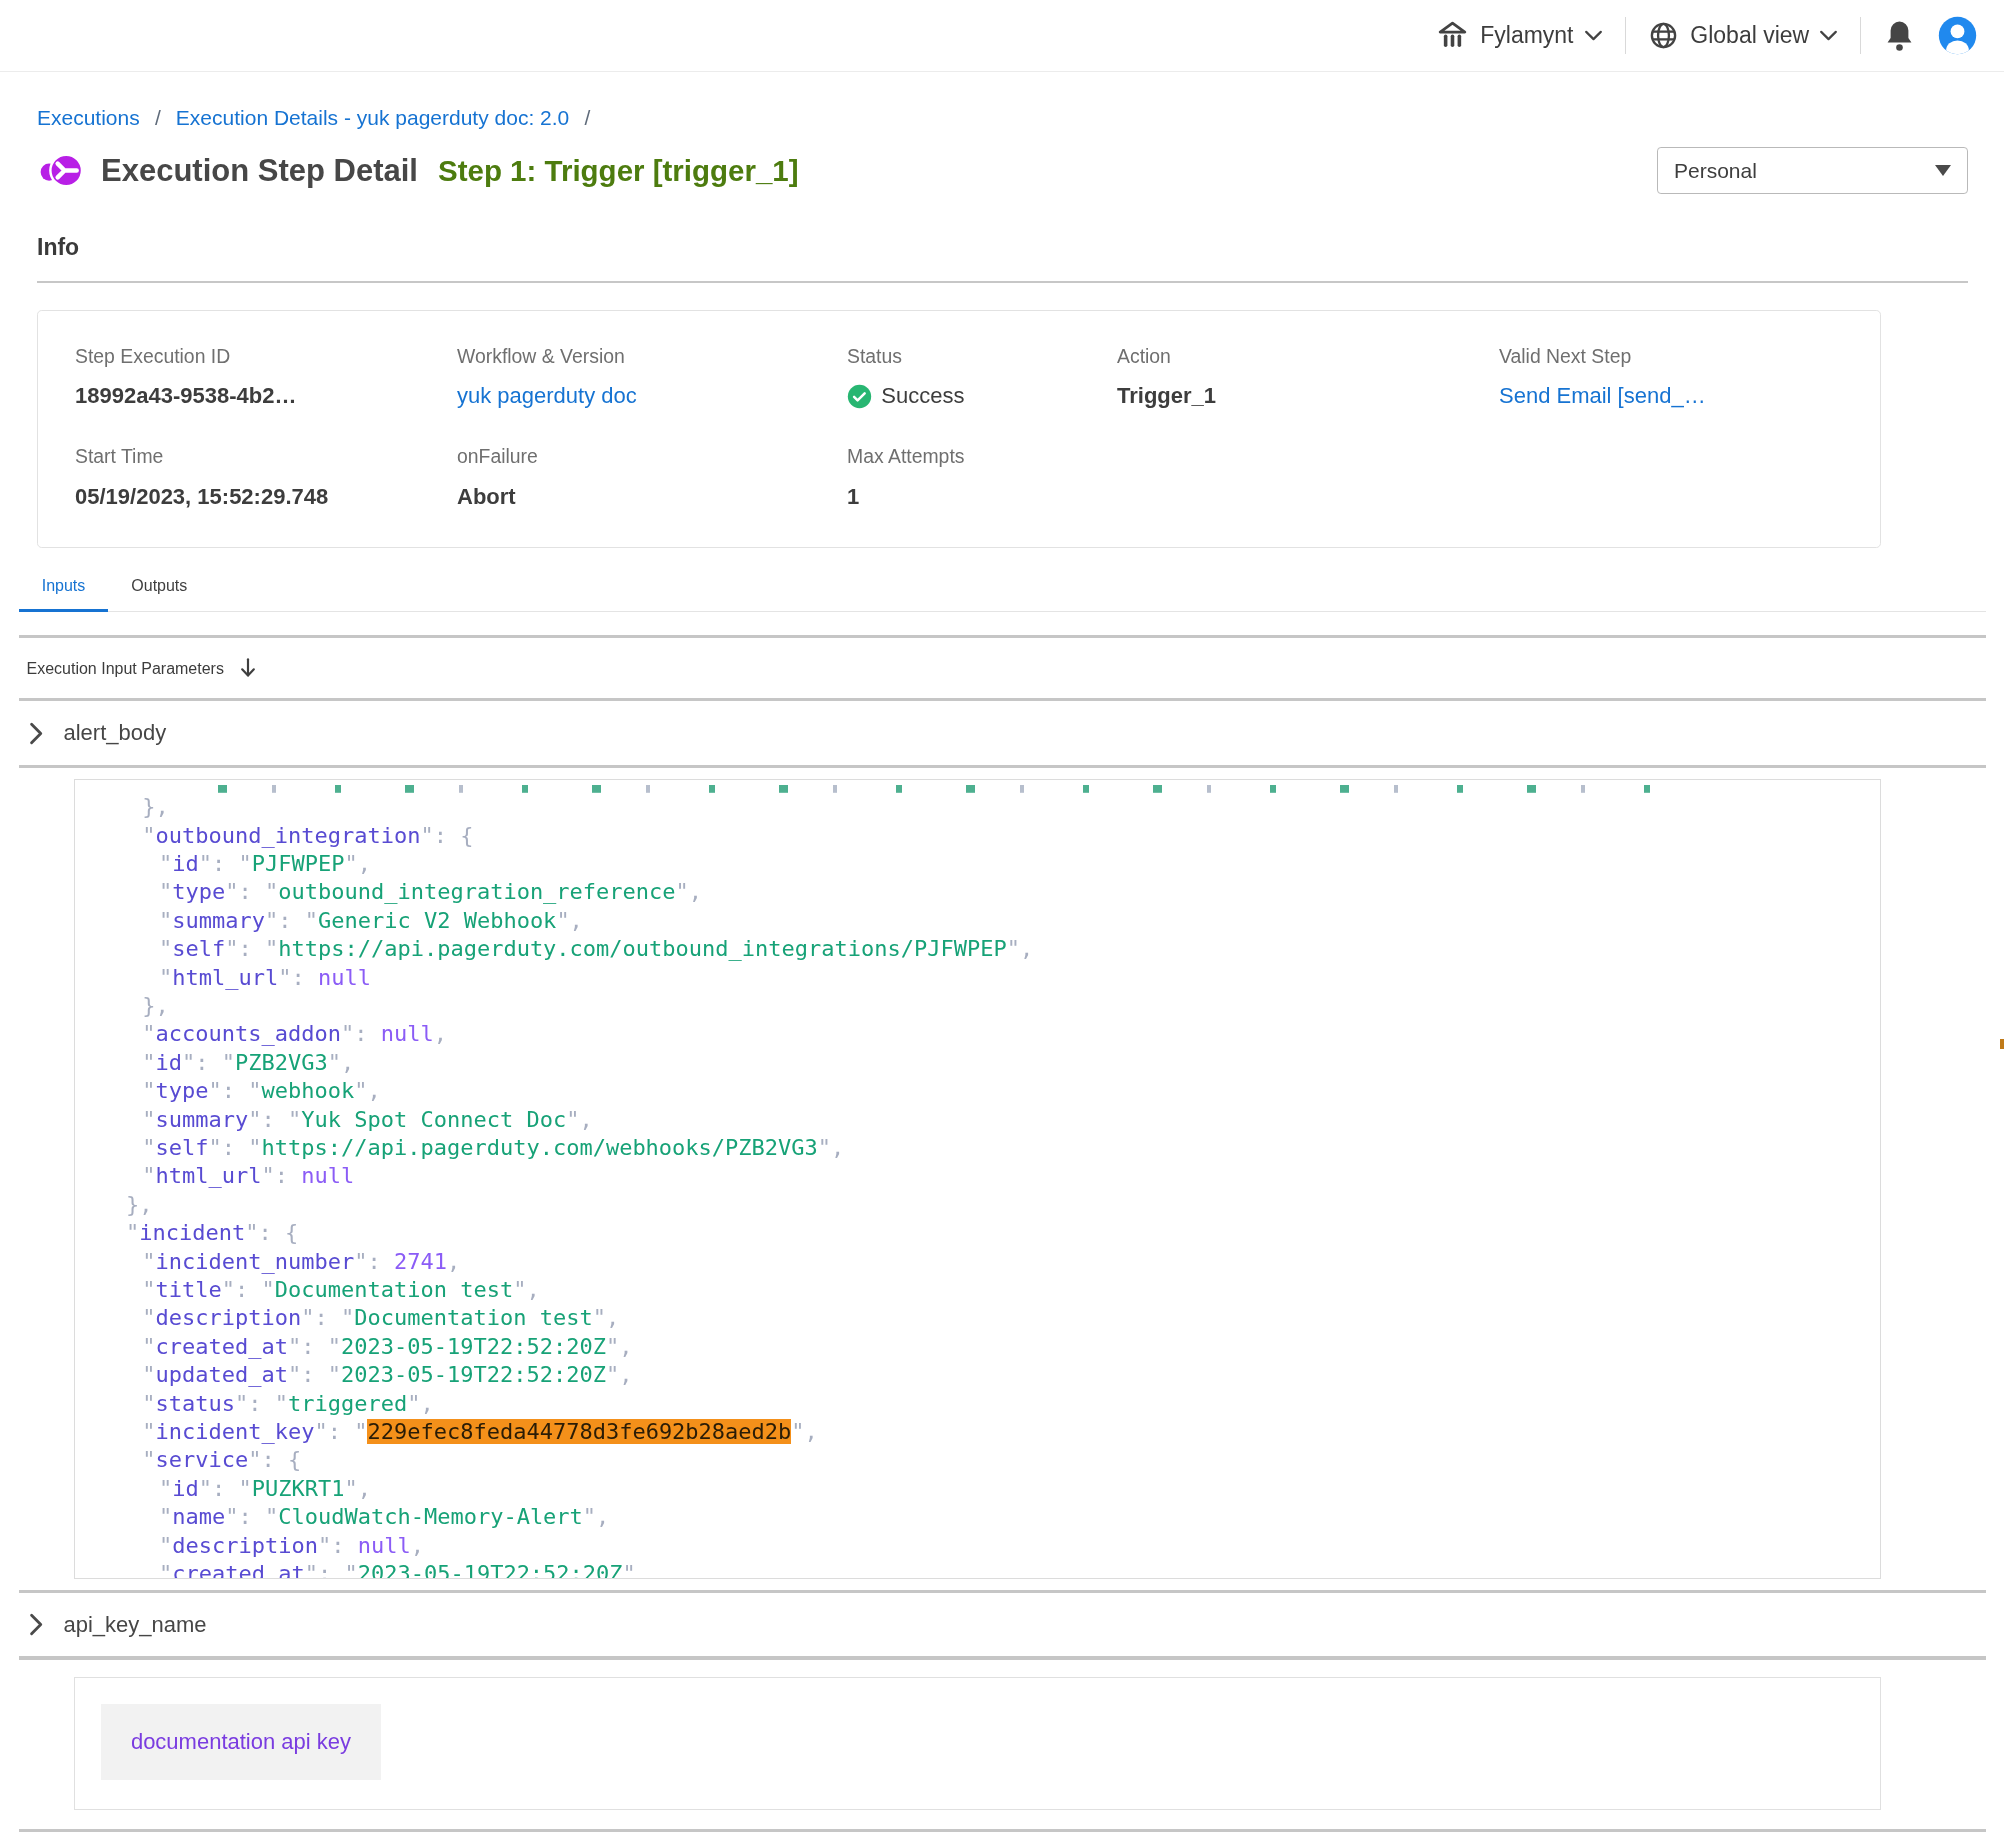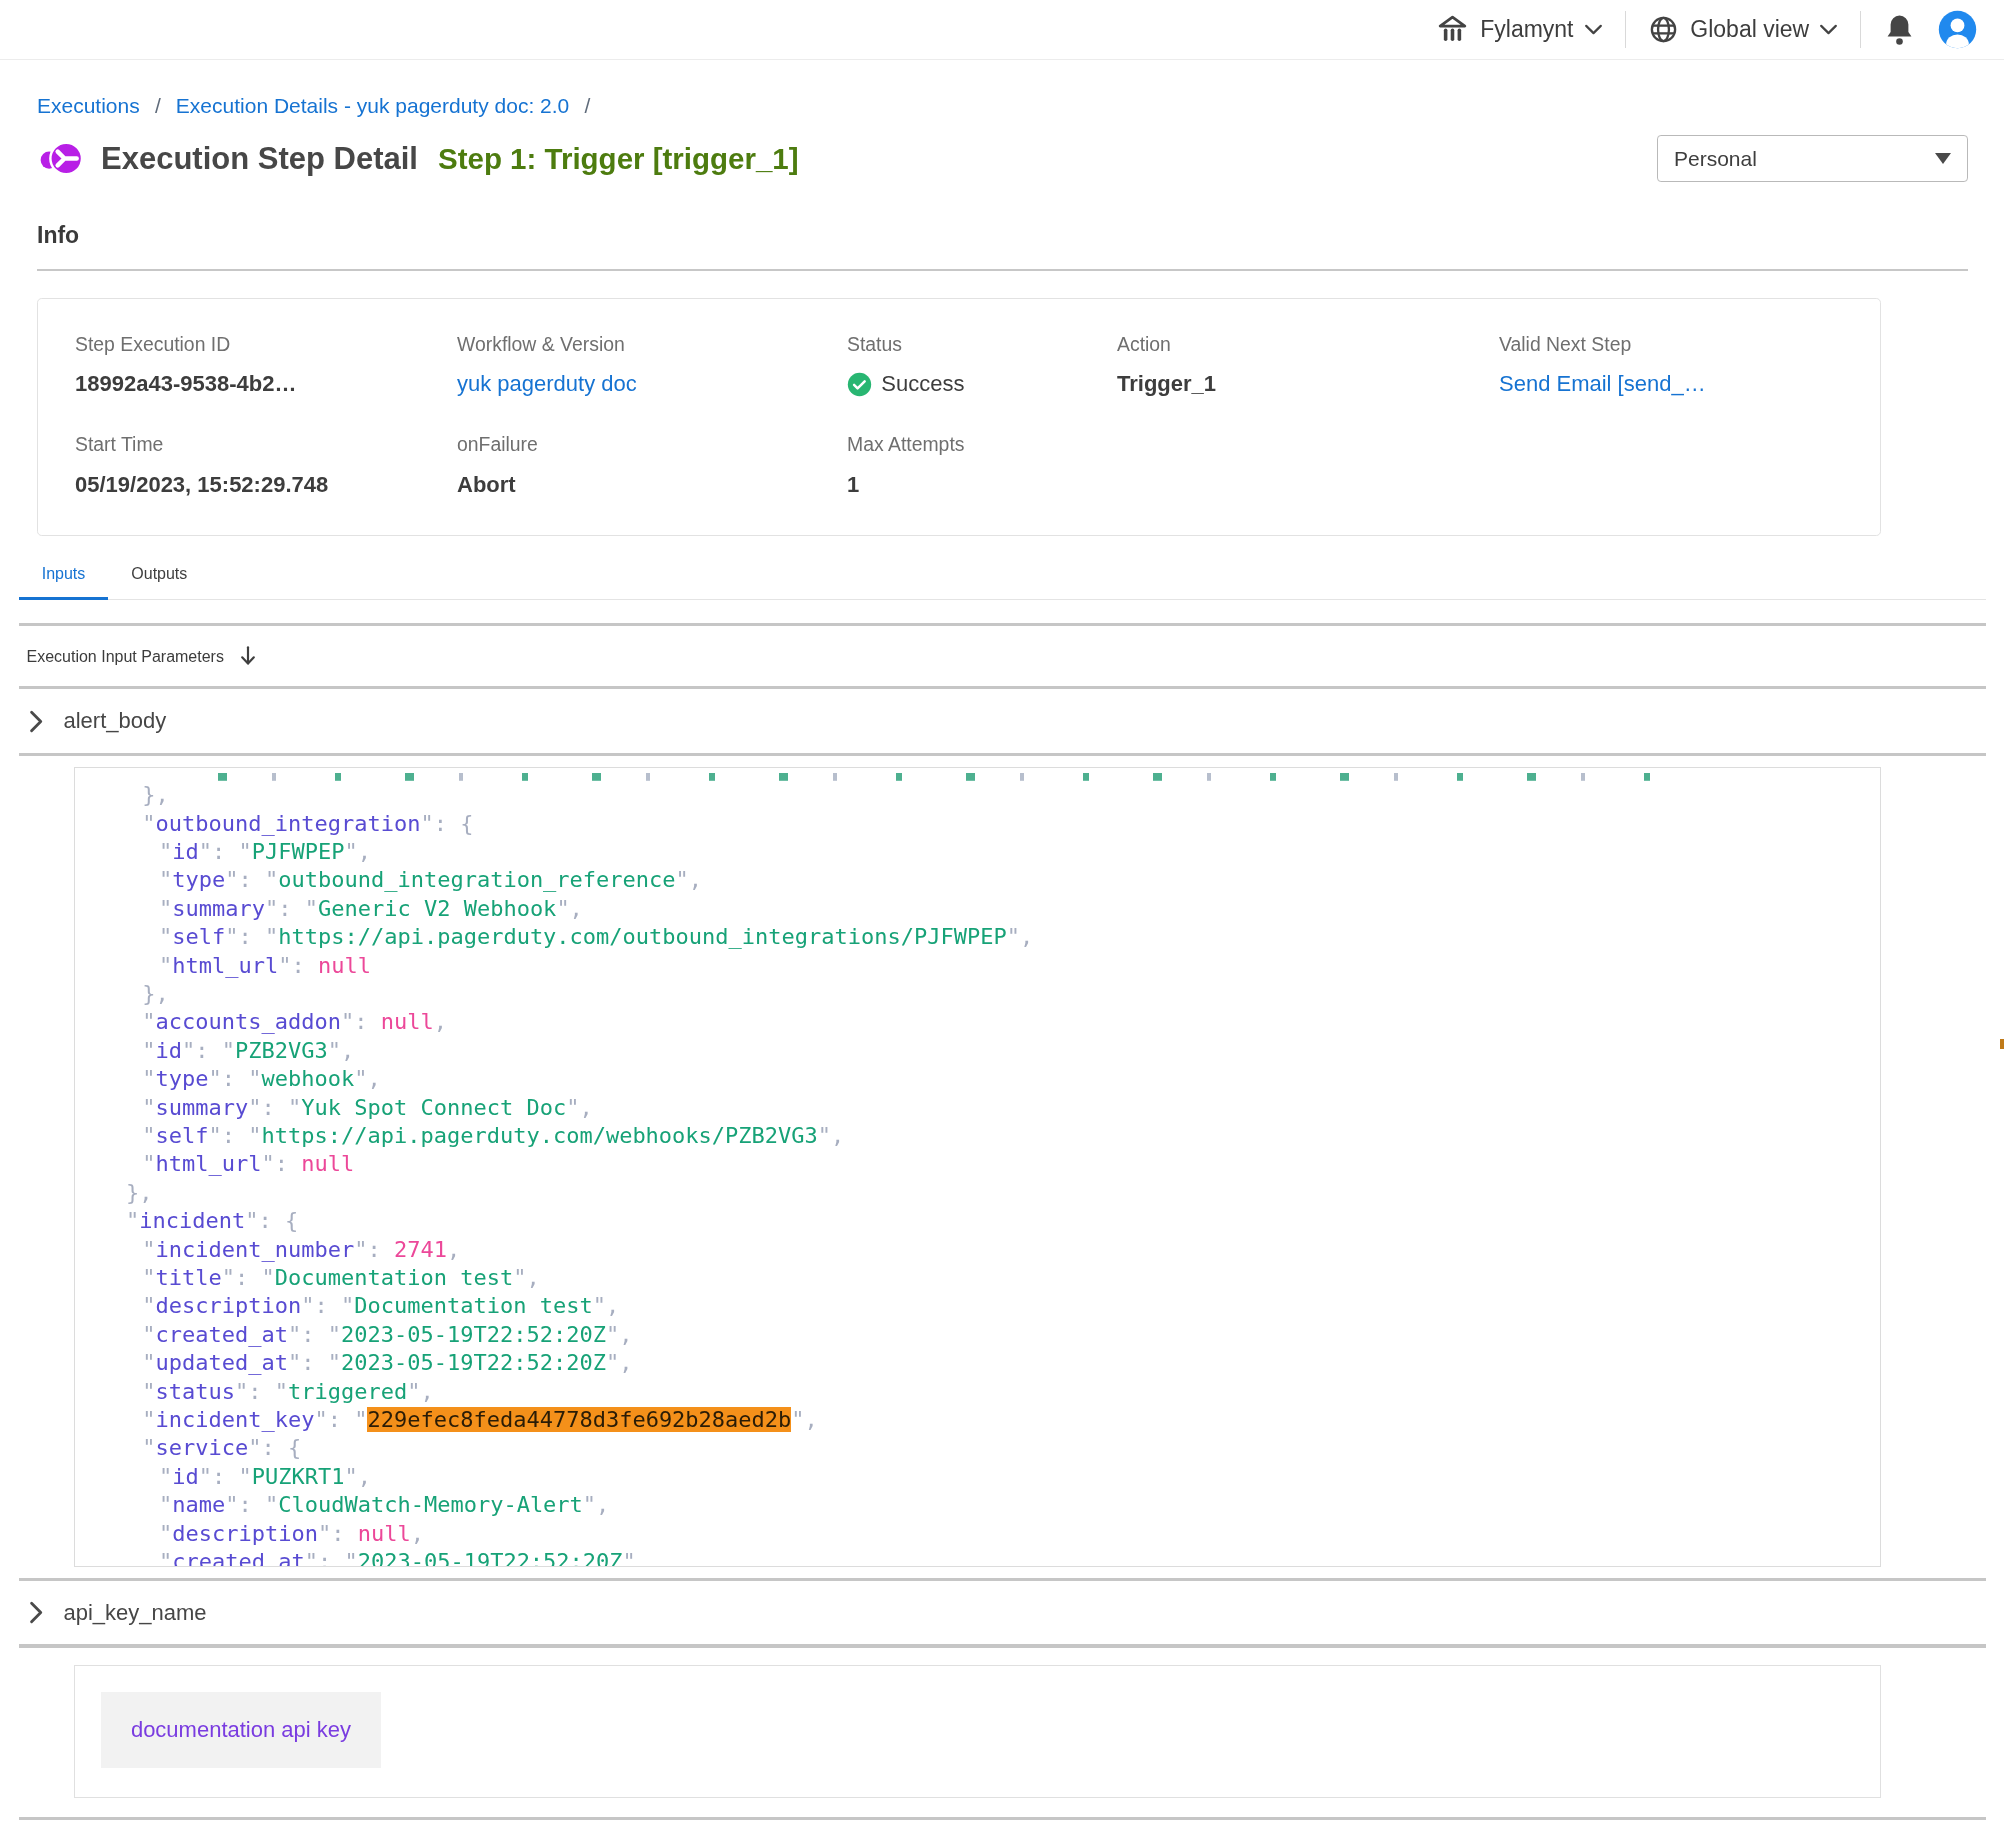--- a/index.html
+++ b/index.html
@@ -4,21 +4,21 @@
 <style>
   * { margin:0; padding:0; box-sizing:border-box; }
   html,body { background:#fff; }
   body {
     width:2005px; height:1846px; overflow:hidden; position:relative;
     font-family:"Liberation Sans", sans-serif; color:#3c3c3c;
   }
 
   
   .topbar {
-    height:60px; border-bottom:0.8px solid #ececec; background:#fff;
+    height:72px; border-bottom:0.8px solid #ececec; background:#fff;
     display:flex; align-items:center; justify-content:flex-end;
     padding-right:28px; gap:23px;
   }
   .topbar-item { display:flex; align-items:center; gap:11px; font-size:23px; color:#3d3d3d; cursor:pointer; }
   .vsep { width:0.8px; height:37px; background:#d9d9d9; }
 
   
   .breadcrumb { margin:34px 0 0 37px; font-size:21px; }
   .breadcrumb a { color:#1673d2; text-decoration:none; cursor:pointer; }
   .crumb-sep { color:#5f6b7a; margin:0 9.3px; }
@@ -66,21 +66,21 @@
   
   .code-box {
     margin:11px 124px 0 74px; height:800px; border:0.8px solid #dcdcdc; background:#fff;
     overflow:hidden; padding-left:51px;
     font-family:"DejaVu Sans Mono", monospace; font-size:22px; line-height:28.4px;
   }
   .code-line { white-space:pre; }
   .tok-k { color:#584bd2; }
   .tok-s { color:#17a277; }
   .tok-p { color:#a7aec0; }
-  .tok-n { color:#ec4899;text-align:center; }
+  .tok-n { color:#8b5cf6;text-align:center; }
   .tok-h { background:#f4901a; color:#2a1c06; }
   .clipped-line {
     height:13.2px; margin-left:92px; width:1477px; opacity:.85;
     background:repeating-linear-gradient(90deg,
       #2ea27c 0 9.3px, transparent 9.3px 54px,
       #aab3c4 54px 58px, transparent 58px 117px,
       #2ea27c 117px 123px, transparent 123px 187px);
     background-position:0 4.7px; background-size:auto 7.8px; background-repeat:repeat-x;
   }
 

